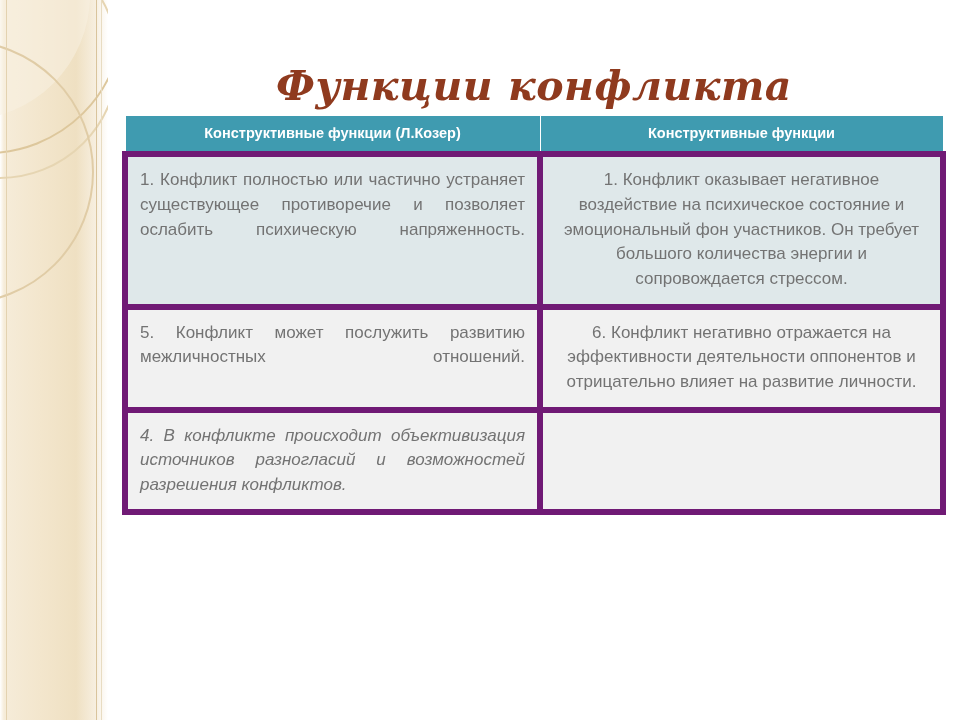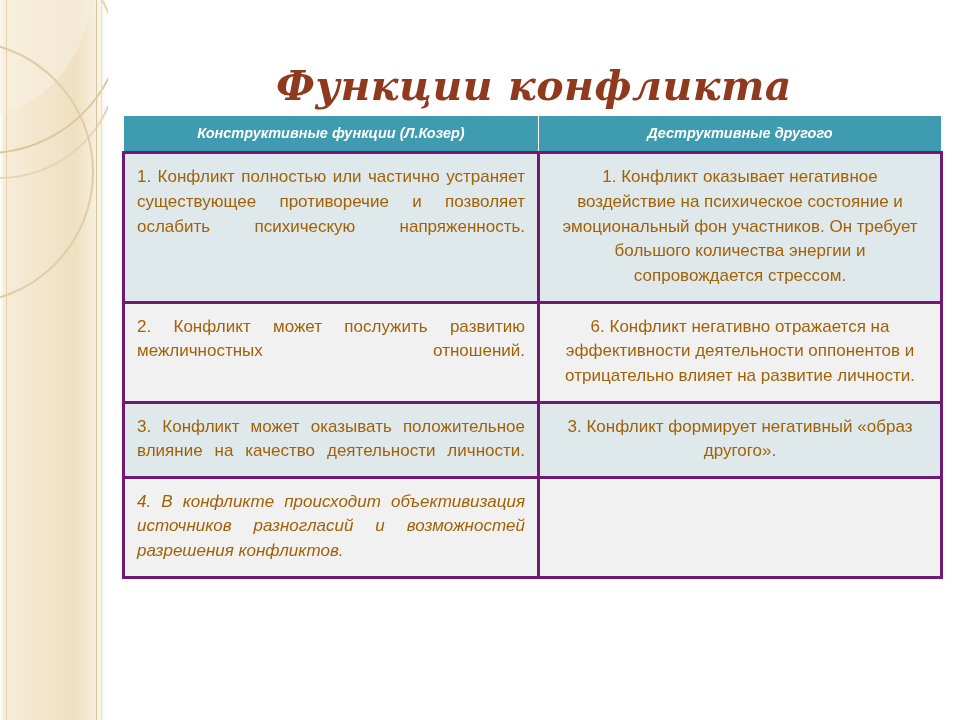--- a/index.html
+++ b/index.html
@@ -77,33 +77,32 @@
   table.funcs {
     border-collapse: collapse;
     width: 818px;
     table-layout: fixed;
   }
   table.funcs th {
     background: #3f9bb0;
     color: #ffffff;
     font-size: 14.5px;
     font-weight: bold;
-    font-style: italic;
     font-family: "Liberation Sans", sans-serif;
     padding: 9px 6px;
     text-align: center;
     border: 1px solid #ffffff;
     line-height: 1.2;
   }
   table.funcs td {
     vertical-align: top;
     font-size: 17px;
-    color: #a16207;
+    color: #737373;
     padding: 11px 12px 12px 12px;
-    border: 3px solid #701a75;
+    border: 6px solid #701a75;
     line-height: 1.45;
     font-family: "Liberation Sans", sans-serif;
   }
   table.funcs td.left  { text-align: justify; text-align-last: justify; }
   table.funcs td.right { text-align: center; }
   table.funcs td.left.last-plain { text-align: justify; text-align-last: left; }
 
   tr.band-a td { background: #dfe8ea; }
   tr.band-b td { background: #f1f1f1; }
   tr.band-c td { background: #dfe8ea; }
@@ -129,35 +128,31 @@
 
 <div class="table-wrap">
   <table class="funcs">
     <colgroup>
       <col class="c1">
       <col class="c2">
     </colgroup>
     <thead>
       <tr>
         <th>Конструктивные функции (Л.Козер)</th>
-        <th>Деструктивные другого</th>
+        <th>Конструктивные функции</th>
       </tr>
     </thead>
     <tbody>
       <tr class="band-a">
         <td class="left">1. Конфликт полностью или частично устраняет существующее противоречие и позволяет ослабить психическую напряженность.</td>
         <td class="right">1. Конфликт оказывает негативное воздействие на психическое состояние и эмоциональный фон участников. Он требует большого количества энергии и сопровождается стрессом.</td>
       </tr>
       <tr class="band-b">
-        <td class="left">2. Конфликт может послужить развитию межличностных отношений.</td>
+        <td class="left">5. Конфликт может послужить развитию межличностных отношений.</td>
         <td class="right">6. Конфликт негативно отражается на эффективности деятельности оппонентов и отрицательно влияет на развитие личности.</td>
-      </tr>
-      <tr class="band-c">
-        <td class="left">3. Конфликт может оказывать положительное влияние на качество деятельности личности.</td>
-        <td class="right">3. Конфликт формирует негативный «образ другого».</td>
       </tr>
       <tr class="band-d">
         <td class="left last-plain">4. В конфликте происходит объективизация источников разногласий и возможностей разрешения конфликтов.</td>
         <td class="right"></td>
       </tr>
     </tbody>
   </table>
 </div>
 
 </body></html>

